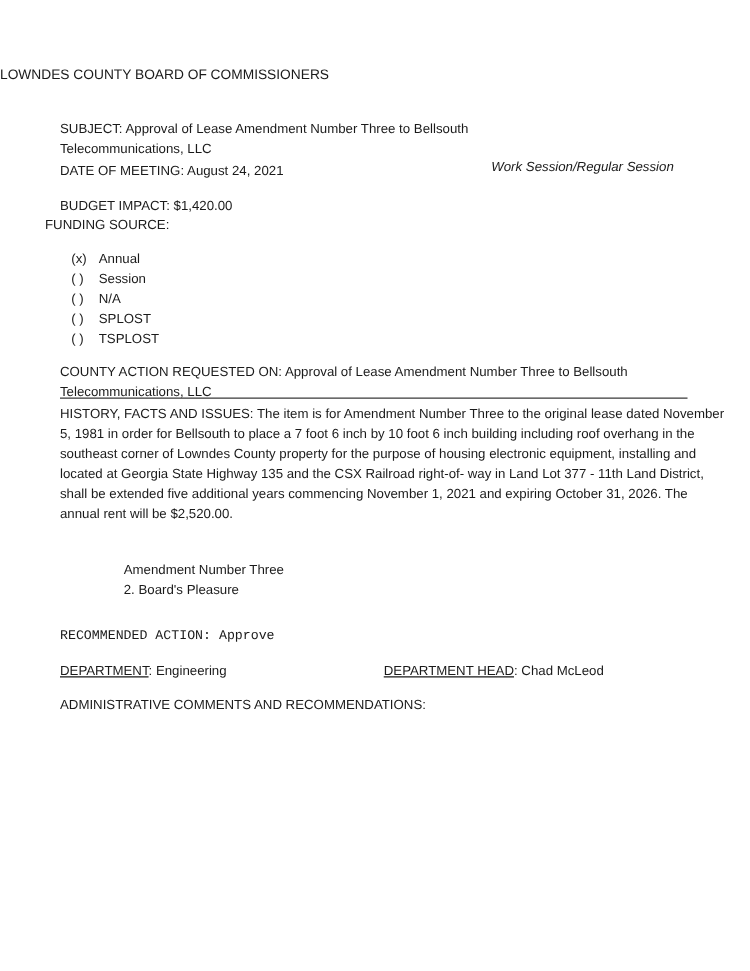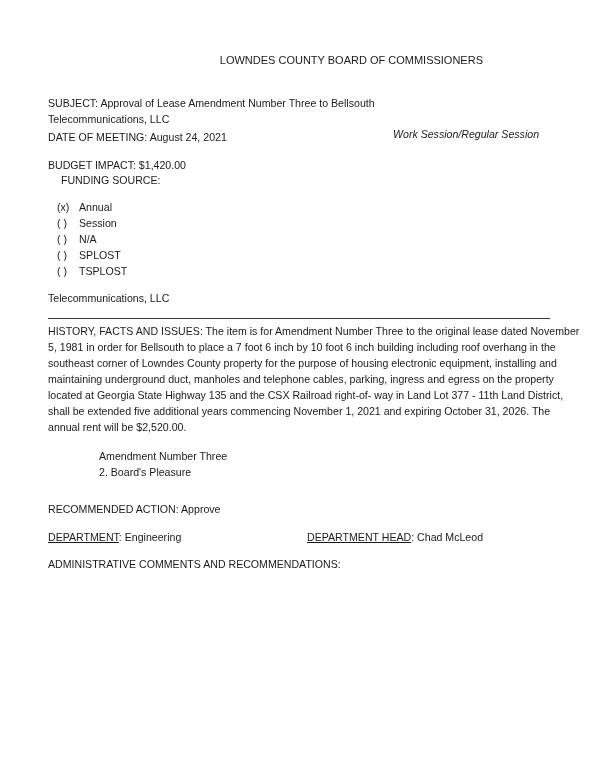--- a/index.html
+++ b/index.html
@@ -19,21 +19,21 @@
     }
     .page {
       position: absolute;
       left: 0; top: 0;
       width: 600px; height: 777px;
     }
     .abs { position: absolute; white-space: nowrap; }
     .header {
       position: absolute;
       left: 0; width: 483px;
-      text-align: right;
+      text-align: left;
       font-size: 11px;
       line-height: 17px;
       top: 52px;
     }
     .header div { white-space: nowrap; }
     .block {
       position: absolute;
       left: 48px;
       width: 510px;
     }
@@ -96,21 +96,21 @@
   <div class="abs" style="left:48px; top:129px;">
     <span>DATE OF MEETING:</span>
     <span>August 24, 2021</span>
   </div>
   <div class="abs" style="left:393px; top:126px;font-style:italic;">Work Session/Regular Session</div>
 
   <div class="abs" style="left:48px; top:157px;">
     <span>BUDGET IMPACT:</span>
     <span>$1,420.00</span>
   </div>
-  <div class="abs" style="left:61px; top:172px;">FUNDING SOURCE:</div>
+  <div class="abs" style="left:36px; top:172px;">FUNDING SOURCE:</div>
 
   <div class="fund-list">
     <div class="fund-item">
       <span class="fund-mark">(x)</span>
       <span>Annual</span>
     </div>
     <div class="fund-item">
       <span class="fund-mark">( )</span>
       <span>Session</span>
     </div>
@@ -122,47 +122,50 @@
       <span class="fund-mark">( )</span>
       <span>SPLOST</span>
     </div>
     <div class="fund-item">
       <span class="fund-mark">( )</span>
       <span>TSPLOST</span>
     </div>
   </div>
 
   <div class="block" style="top:290px;">
+    <div class="line">
+      <span>COUNTY ACTION REQUESTED ON:</span>
+      <span>Approval of Lease Amendment Number Three to Bellsouth</span>
+    </div>
     <div class="line">Telecommunications, LLC</div>
   </div>
 
   <div class="rule"></div>
 
   <div class="history">
     <div class="line">HISTORY, FACTS AND ISSUES: The item is for Amendment Number Three to the original lease dated November</div>
     <div class="line">5, 1981 in order for Bellsouth to place a 7 foot 6 inch by 10 foot 6 inch building including roof overhang in the</div>
     <div class="line">southeast corner of Lowndes County property for the purpose of housing electronic equipment, installing and</div>
-    <div class="line">maintaining underground duct, manholes and telephone cables, parking, ingress and egress on the property</div>
     <div class="line">located at Georgia State Highway 135 and the CSX Railroad right-of- way in Land Lot 377 - 11th Land District,</div>
     <div class="line">shall be extended five additional years commencing November 1, 2021 and expiring October 31, 2026.  The</div>
     <div class="line">annual rent will be $2,520.00.</div>
   </div>
 
   <div class="options">
     <div class="opt-row">
       <span class="opt-label"></span>
       <span>Amendment Number Three</span>
     </div>
     <div class="opt-row">
       <span class="opt-label"></span>
       <span>2. Board's Pleasure</span>
     </div>
   </div>
 
-  <div class="abs" style="left:48px; top:501px;">
+  <div class="abs" style="left:48px; top:501px;font-family:Liberation Mono, monospace;">
     <span>RECOMMENDED ACTION:</span>
     <span>Approve</span>
   </div>
 
   <div class="abs" style="left:48px; top:529px;"><span class="u">DEPARTMENT</span><span>: Engineering</span></div>
 
   <div class="abs" style="left:307px; top:529px;"><span class="u">DEPARTMENT HEAD</span><span>: Chad McLeod</span></div>
 
   <div class="abs" style="left:48px; top:556px;">ADMINISTRATIVE COMMENTS AND RECOMMENDATIONS:</div>
 

